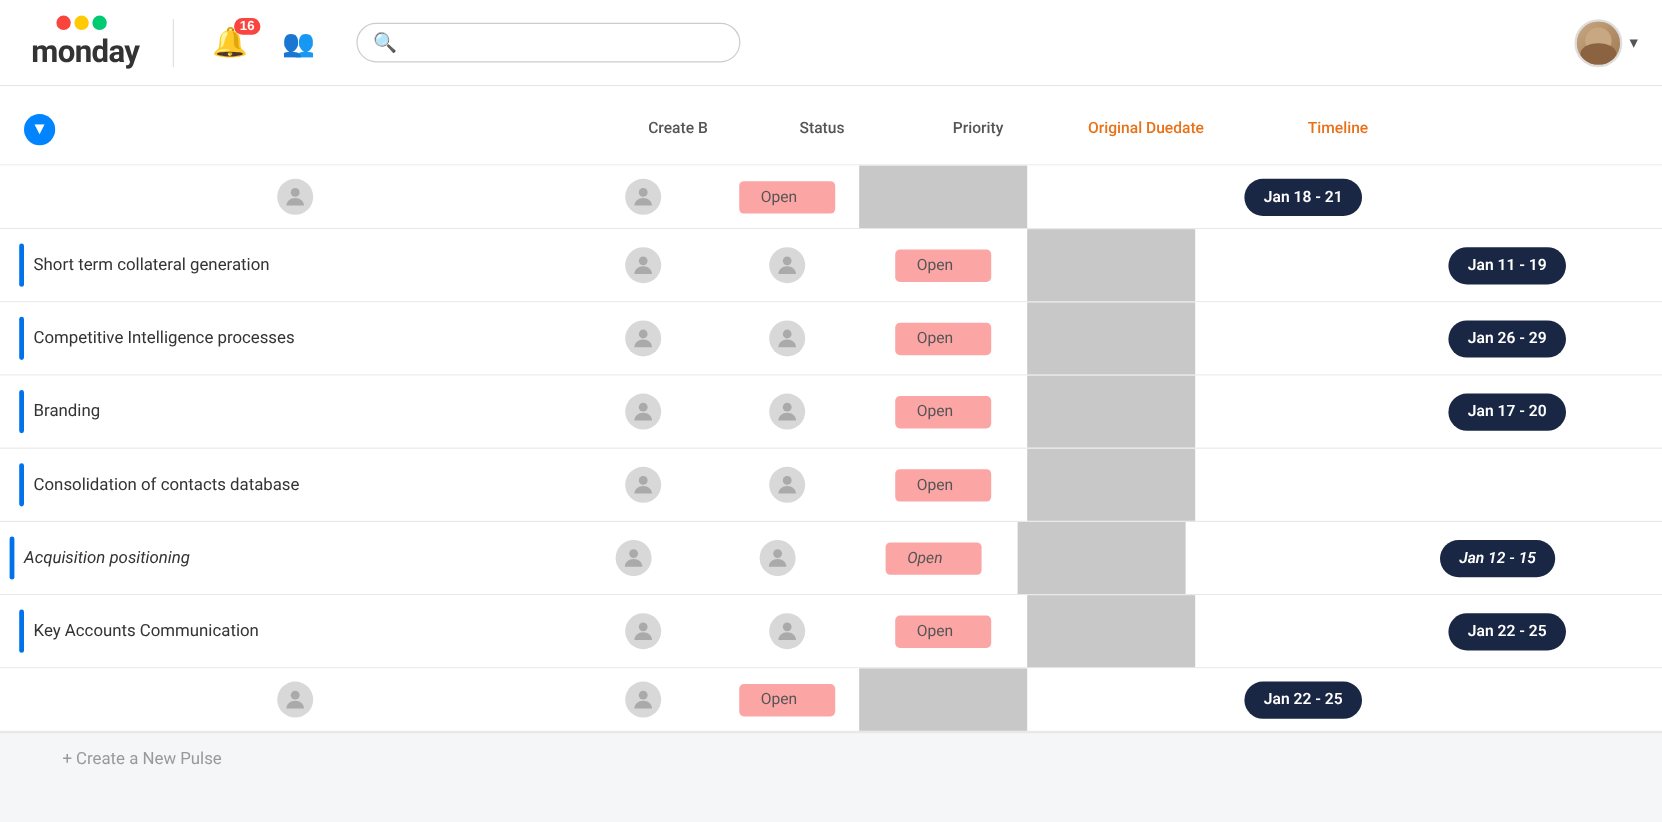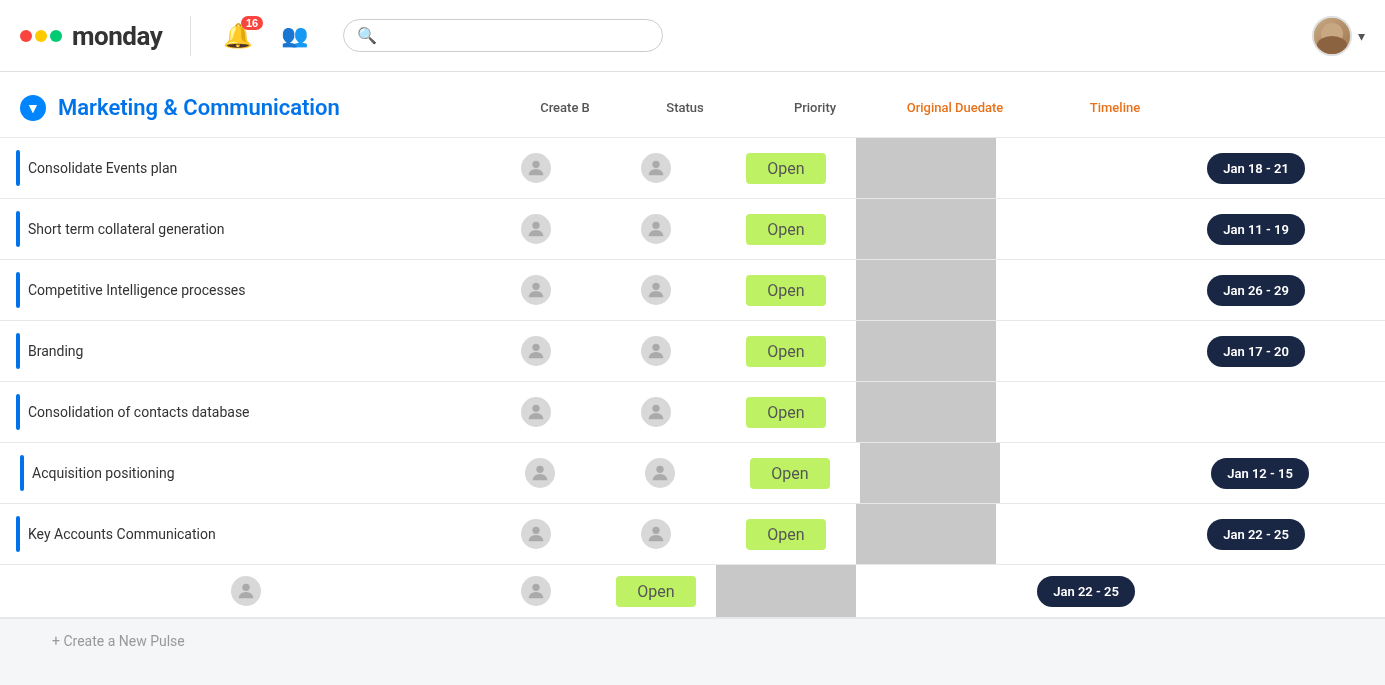--- a/index.html
+++ b/index.html
@@ -12,20 +12,21 @@
       display: flex;
       align-items: center;
       padding: 0 20px;
       border-bottom: 1px solid #e0e0e0;
       gap: 20px;
     }
     .logo-area {
       display: flex;
       align-items: center;
       gap: 4px;
+      flex-direction: column;
     }
     .logo-dots {
       display: flex;
       gap: 3px;
       align-items: center;
     }
     .dot1 { width: 12px; height: 12px; background: #f9453e; border-radius: 50%; }
     .dot2 { width: 12px; height: 12px; background: #ffcb00; border-radius: 50%; }
     .dot3 { width: 12px; height: 12px; background: #00ca72; border-radius: 50%; }
     .logo-text {
@@ -259,26 +260,25 @@
       height: 22px;
       fill: #aaa;
     }
     .status-cell {
       display: flex;
       align-items: center;
       justify-content: center;
       padding: 8px;
     }
     .status-badge {
-      background: #bef264;
+      background: #fca5a5;
       color: #555;
       border-radius: 4px;
       padding: 6px 18px;
-      font-size: 16px;
-      text-align: center;
+      font-size: 13px;
       min-width: 80px;
     }
     .priority-cell {
       background: #d8d8d8;
       height: 100%;
       display: flex;
       align-items: center;
       justify-content: center;
     }
     .priority-inner {
@@ -363,40 +363,35 @@
     <span class="chevron-down">▾</span>
   </div>
 </div>
 
 <div class="main-content">
 
   <div class="board-title-row">
     <div class="board-expand-btn">
       <span>▼</span>
     </div>
-    <span class="board-title">Marketing &amp; Communication</span>
 
     <div style="display:flex; flex: 1; justify-content: flex-end;">
       <div style="display:grid; grid-template-columns: 120px 120px 140px 140px 180px 160px; width: 860px;">
         <div class="col-header">Create B</div>
         <div class="col-header">Status</div>
         <div class="col-header">Priority</div>
         <div class="col-header original-duedate" style="color:#e8721a;">Original Duedate</div>
         <div class="col-header timeline-col" style="color:#e8721a;">Timeline</div>
       </div>
     </div>
   </div>
 
   <div class="table-body">
 
     <div class="table-row" style="position:relative; padding-left:16px;">
-      <div class="task-cell">
-        <div class="task-bar"></div>
-        <span class="task-name">Consolidate Events plan</span>
-      </div>
       <div class="avatar-cell">
         <div class="person-avatar">
           <svg viewBox="0 0 24 24" xmlns="http://www.w3.org/2000/svg">
               <circle cx="12" cy="8" r="4"></circle>
               <path d="M4 20c0-4 3.6-7 8-7s8 3 8 7"></path>
             </svg>
         </div>
       </div>
       <div class="avatar-cell">
         <div class="person-avatar">
@@ -540,21 +535,21 @@
       </div>
       <div class="status-cell">
         <div class="status-badge">Open</div>
       </div>
       <div class="priority-cell">
         <div class="priority-inner"></div>
       </div>
       <div class="duedate-cell"></div>
     </div>
 
-    <div class="table-row" style="position:relative; padding-left:20px;">
+    <div class="table-row" style="position:relative; padding-left:8px;font-style:italic;">
       <div class="task-cell">
         <div class="task-bar"></div>
         <span class="task-name">Acquisition positioning</span>
       </div>
       <div class="avatar-cell">
         <div class="person-avatar">
           <svg viewBox="0 0 24 24">
               <circle cx="12" cy="8" r="4"></circle>
               <path d="M4 20c0-4 3.6-7 8-7s8 3 8 7"></path>
             </svg>

